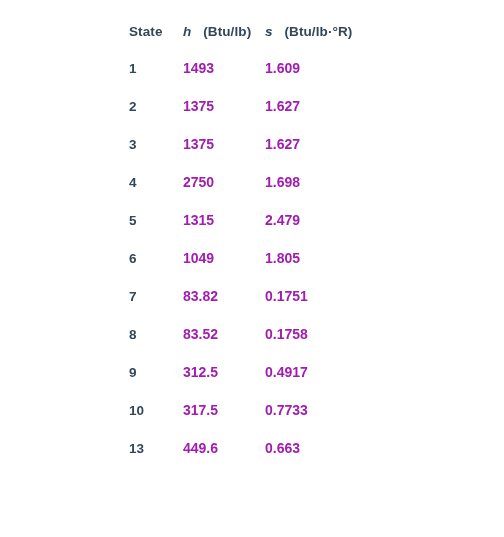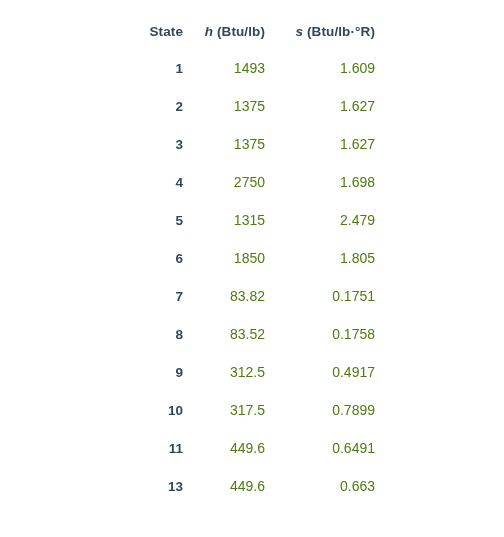--- a/index.html
+++ b/index.html
@@ -31,48 +31,49 @@
   }
 
   table.state-table col.col-state { width: 54px; }
   table.state-table col.col-h     { width: 82px; }
   table.state-table col.col-s     { width: 110px; }
 
   table.state-table th,
   table.state-table td {
     border: none;
     padding: 0;
-    text-align: right;
+    text-align: left;
     vertical-align: middle;
     background: transparent;
   }
 
   table.state-table thead th {
     font-size: 13.5px;
     font-weight: bold;
     color: #33475b;
     height: 36px;
     letter-spacing: 0.1px;
     white-space: nowrap;
   }
 
   .sym {
     font-style: italic;
     font-weight: bold;
   }
   .unit {
     font-style: normal;
     font-weight: bold;
+    margin-left: 8px;
   }
 
   table.state-table tbody td {
     height: 38px;
     font-size: 14px;
-    color: #4d7c0f;
-    font-weight: normal;
+    color: #a21caf;
+    font-weight: bold;
     white-space: nowrap;
   }
 
   table.state-table tbody td.state-cell {
     font-weight: bold;
     color: #33475b;
     font-size: 13.5px;
   }
 </style>
 </head>
@@ -113,47 +114,42 @@
         <td>2750</td>
         <td>1.698</td>
       </tr>
       <tr>
         <td class="state-cell">5</td>
         <td>1315</td>
         <td>2.479</td>
       </tr>
       <tr>
         <td class="state-cell">6</td>
-        <td>1850</td>
+        <td>1049</td>
         <td>1.805</td>
       </tr>
       <tr>
         <td class="state-cell">7</td>
         <td>83.82</td>
         <td>0.1751</td>
       </tr>
       <tr>
         <td class="state-cell">8</td>
         <td>83.52</td>
         <td>0.1758</td>
       </tr>
       <tr>
         <td class="state-cell">9</td>
         <td>312.5</td>
         <td>0.4917</td>
       </tr>
       <tr>
         <td class="state-cell">10</td>
         <td>317.5</td>
-        <td>0.7899</td>
-      </tr>
-      <tr>
-        <td class="state-cell">11</td>
-        <td>449.6</td>
-        <td>0.6491</td>
+        <td>0.7733</td>
       </tr>
       <tr>
         <td class="state-cell">13</td>
         <td>449.6</td>
         <td>0.663</td>
       </tr>
     </tbody>
   </table>
 </div>
 

